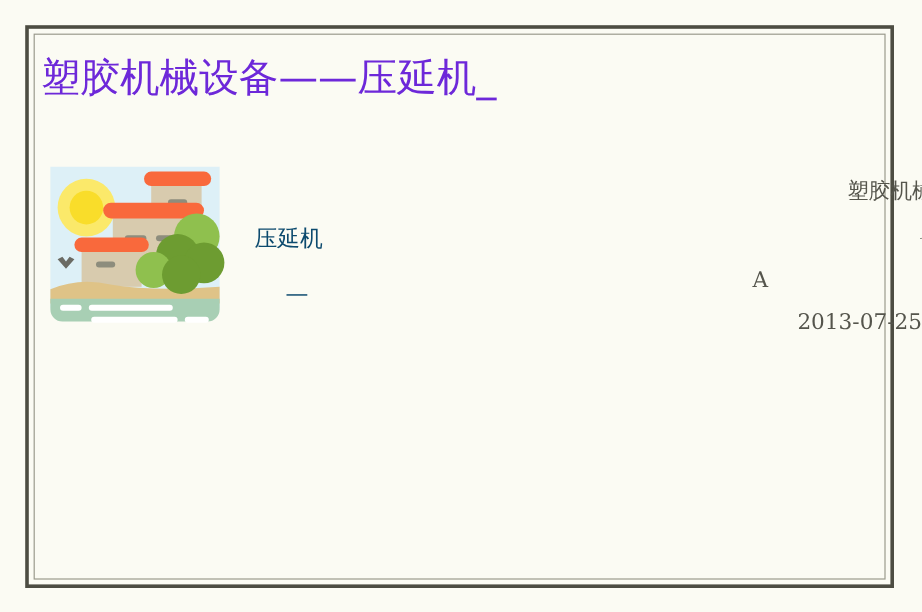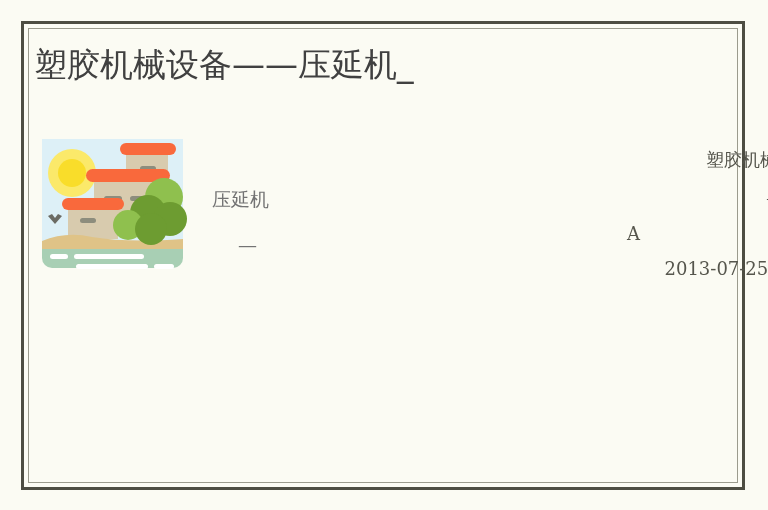--- a/index.html
+++ b/index.html
@@ -40,41 +40,41 @@
 
   
   #doc-title {
     position: absolute;
     left: 34px;
     top: 45px;
     font-family: "DejaVu Sans", "Liberation Sans", sans-serif;
     font-size: 33px;
     line-height: 1.2;
     letter-spacing: 0px;
-    color: #404040;
+    color: #6d28d9;
     white-space: nowrap;
   }
 
   
   #thumb {
     position: absolute;
     left: 36px;
     top: 117px;
     width: 153px;
     height: 157px;
   }
   #thumb svg { display: block; width: 153px; height: 157px; }
 
   
   #caption-block {
     position: absolute;
     left: 212px;
     top: 188px;
     font-family: "DejaVu Serif", "Liberation Serif", serif;
-    color: #737373;
+    color: #0c4a6e;
   }
   #caption-title {
     font-size: 19px;
     line-height: 1.25;
     white-space: nowrap;
   }
   #caption-sub {
     margin-top: 22px;
     margin-left: 26px;
     font-size: 19px;

